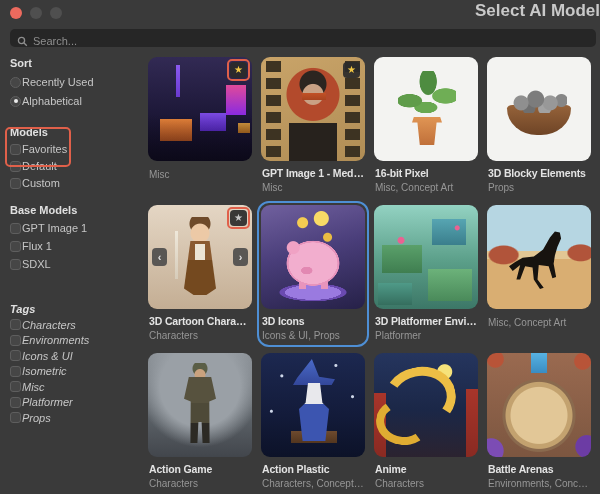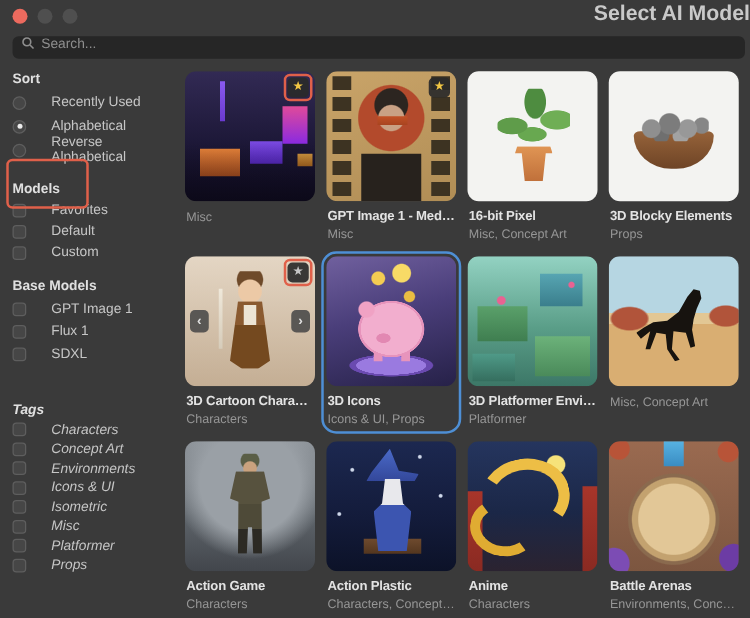--- a/index.html
+++ b/index.html
@@ -10,28 +10,28 @@
   }
   
   .titlebar{position:absolute;top:0;left:0;right:0;height:24px;}
   .lights{position:absolute;left:10px;top:7px;display:flex;gap:8px;}
   .light{width:12px;height:12px;border-radius:50%;}
   .light.red{background:#ec6a5e;}
   .light.dim{background:#4f4f4f;}
   .win-title{text-align:right;line-height:22px;font-weight:bold;font-size:17px;color:#c9c9c9;}
   
   .searchbar{position:absolute;left:10px;top:29px;width:586px;height:18px;background:#262626;
-    border-radius:5px;display:flex;align-items:flex-start;gap:5px;padding:0 7px;box-sizing:border-box;}
+    border-radius:5px;display:flex;align-items:flex-end;gap:5px;padding:0 7px;box-sizing:border-box;}
   .searchbar input{background:transparent;border:none;outline:none;color:#bdbdbd;font-size:11px;
     font-family:"Liberation Sans",sans-serif;width:100%;padding:0;}
   .searchbar input::placeholder{color:#8e8e8e;}
   
   .sidebar{position:absolute;left:10px;top:57px;width:134px;color:#c6c6c6;font-size:11px;}
   .side-h{font-weight:bold;color:#e0e0e0;line-height:13px;}
-  .row{display:flex;align-items:center;gap:20px;height:14px;}
+  .row{display:flex;align-items:center;gap:1px;height:14px;}
   .cb{width:11px;height:11px;background:#464646;border:1px solid #5e5e5e;border-radius:3px;box-sizing:border-box;flex:none;}
   .rb{width:11px;height:11px;background:#464646;border:1px solid #5e5e5e;border-radius:50%;box-sizing:border-box;flex:none;position:relative;}
   .rb.on::after{content:"";position:absolute;inset:2.5px;background:#ececec;border-radius:50%;}
   .sec-sort .row{margin-top:5px;} .sec-sort .row:first-of-type{margin-top:8px;}
   .sec-models{margin-top:18px;} .sec-models .row{margin-top:3px;} .sec-models .row:first-of-type{margin-top:6px;}
   .sec-base{margin-top:14px;} .sec-base .row{margin-top:4px;} .sec-base .row:first-of-type{margin-top:8px;}
   .sec-tags{margin-top:32px;font-style:italic;} .sec-tags .row{margin-top:2px;height:13.5px;} .sec-tags .row:first-of-type{margin-top:7px;}
   
   .ann-box{border:2px solid #e0604a;border-radius:5px;pointer-events:none;}
   #ann-models{position:absolute;left:5px;top:127px;width:62px;height:36px;z-index:40;}
@@ -194,24 +194,20 @@
   <div class="sec-sort">
     <div class="side-h">Sort</div>
     <div class="row">
       <span class="rb"></span>
       <span>Recently Used</span>
     </div>
     <div class="row">
       <span class="rb on"></span>
       <span>Alphabetical</span>
     </div>
-    <div class="row">
-      <span class="rb"></span>
-      <span>Reverse Alphabetical</span>
-    </div>
   </div>
 
   <div class="sec-models">
     <div class="side-h">Models</div>
     <div class="row">
       <span class="cb"></span>
       <span>Favorites</span>
     </div>
     <div class="row">
       <span class="cb"></span>
@@ -237,24 +233,20 @@
       <span class="cb"></span>
       <span>SDXL</span>
     </div>
   </div>
 
   <div class="sec-tags">
     <div class="side-h">Tags</div>
     <div class="row">
       <span class="cb"></span>
       <span>Characters</span>
-    </div>
-    <div class="row">
-      <span class="cb"></span>
-      <span>Concept Art</span>
     </div>
     <div class="row">
       <span class="cb"></span>
       <span>Environments</span>
     </div>
     <div class="row">
       <span class="cb"></span>
       <span>Icons &amp; UI</span>
     </div>
     <div class="row">

